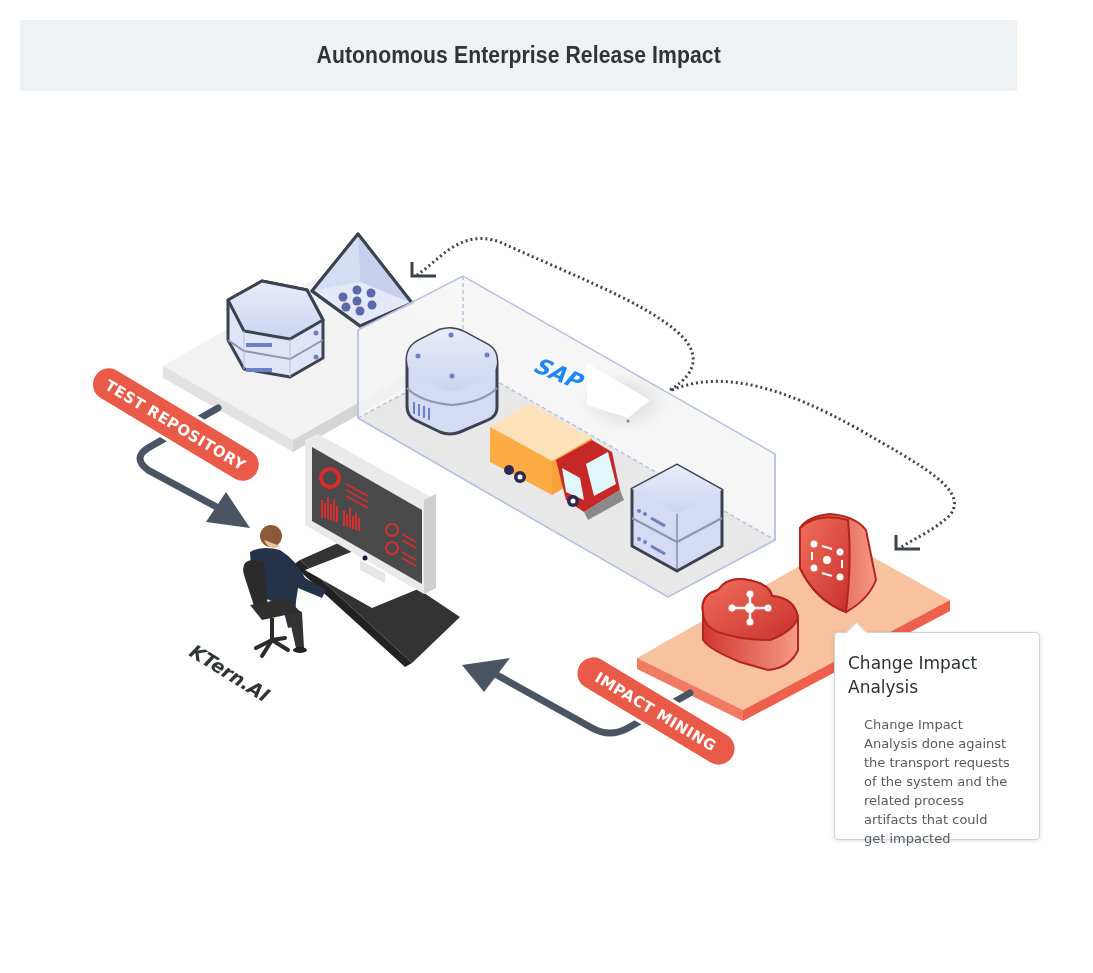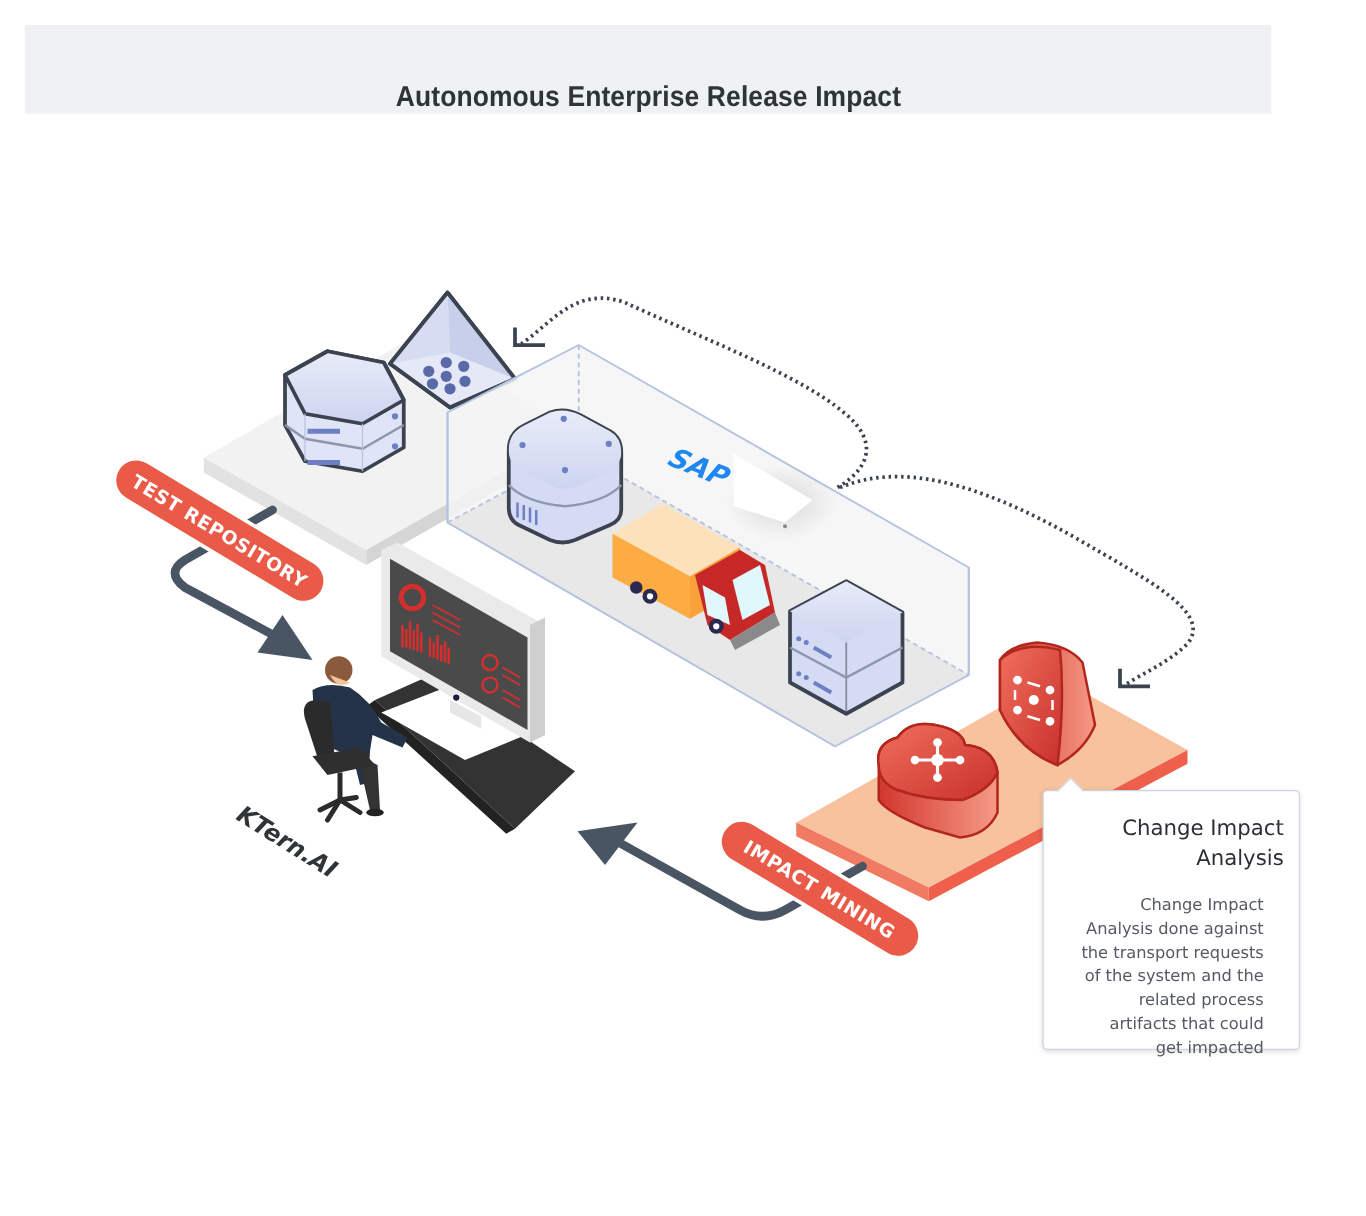--- a/index.html
+++ b/index.html
@@ -1,29 +1,29 @@
 <!DOCTYPE html>
 <html><head>
 <meta charset="utf-8">
 <style>
   html, body { margin: 0; padding: 0; background: #ffffff; }
   body { width: 1093px; height: 973px; position: relative; overflow: hidden;
          font-family: "DejaVu Sans", "Liberation Sans", sans-serif; }
   .header { position: absolute; left: 20px; top: 20px; width: 997px; height: 71px;
-            background: #eff2f5; display: flex; align-items: flex-end; justify-content: center; }
+            background: #eff2f5; display: flex; align-items: center; justify-content: center; }
   .header h1 { margin: 0; font-size: 23px; font-weight: bold; color: #2f3437;
                font-family: "Liberation Sans", "DejaVu Sans", sans-serif; letter-spacing: 0.1px;
                transform: scaleX(0.92); }
   #scene { position: absolute; left: 0; top: 0; }
   .pill-text { font-family: "DejaVu Sans", sans-serif; font-weight: bold; font-size: 15px; fill: #ffffff; letter-spacing: 0.5px; }
   .brand { font-family: "DejaVu Sans", sans-serif; font-style: italic; font-weight: bold; font-size: 19px; fill: #2f3437; }
   .sap { font-family: "DejaVu Sans", sans-serif; font-weight: bold; font-style: italic; font-size: 22px; fill: #1e88f0; }
   .tooltip { position: absolute; left: 834px; top: 632px; width: 206px; height: 208px;
              background: #ffffff; border: 1px solid #cdd3e0; border-radius: 4px;
-             box-shadow: 0 1px 4px rgba(0,0,0,0.12); box-sizing: border-box; padding: 18px 12px 12px 13px; text-align: right; }
+             box-shadow: 0 1px 4px rgba(0,0,0,0.12); box-sizing: border-box; padding: 18px 12px 12px 13px; }
   .tooltip::before { content: ""; position: absolute; left: 14px; top: -8px; width: 14px; height: 14px;
              background: #fff; border-left: 1px solid #cdd3e0; border-top: 1px solid #cdd3e0; transform: rotate(45deg); }
   .tooltip-title { font-size: 17px; line-height: 24px; color: #2c3035; margin: 0 0 6px 0; font-weight: normal; }
   .tooltip-body { font-size: 13px; line-height: 19px; color: #555b63; margin: 16px; }
 </style>
 </head>
 <body>
 
 <div class="header">
   <h1>Autonomous Enterprise Release Impact</h1>

